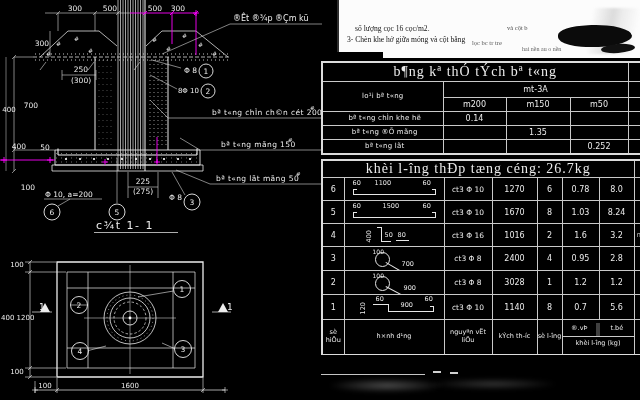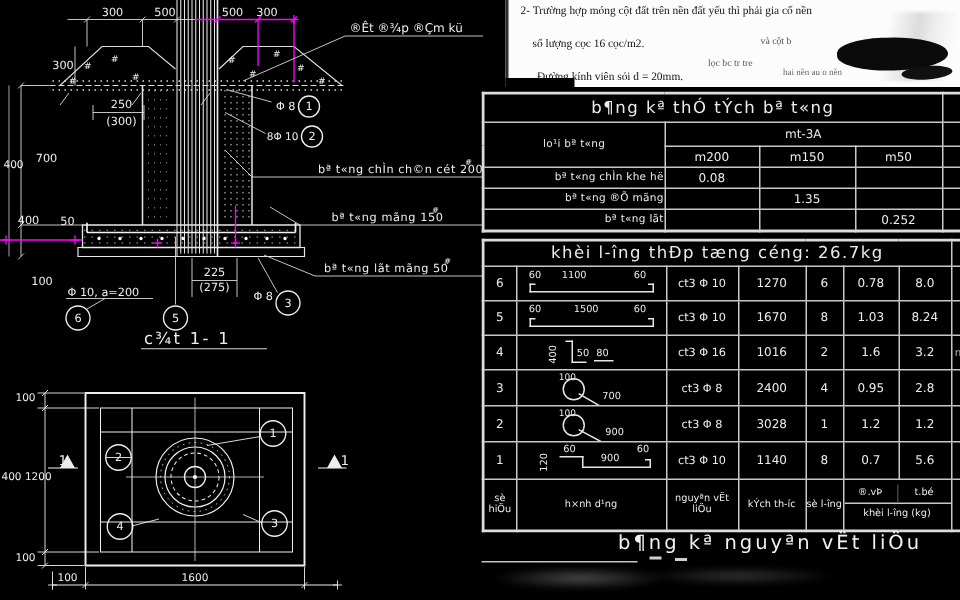--- a/index.html
+++ b/index.html
@@ -6,35 +6,35 @@
   #screen{position:relative;width:640px;height:400px;background:#000;overflow:hidden;
           font-family:"DejaVu Sans",sans-serif;}
   .abs{position:absolute;}
   svg text{fill:#ededed;font-family:"DejaVu Sans",sans-serif;}
   
   .tblwrap{position:absolute;overflow:hidden;}
   table.cad{border-collapse:collapse;table-layout:fixed;color:#ececec;}
   table.cad{border:2px solid #dcdcdc;}
   table.cad td{border:1px solid #c9c9c9;text-align:center;vertical-align:middle;
                font-size:8px;padding:0;overflow:hidden;white-space:nowrap;}
-  table.cad td.lbl{text-align:right;padding-left:4px;font-size:7px;letter-spacing:.2px;white-space:normal;}
-  table.cad tr.ttl td{font-size:11px;letter-spacing:1px;}
+  table.cad td.lbl{text-align:center;padding-left:4px;font-size:7px;letter-spacing:.2px;white-space:normal;}
+  table.cad tr.ttl td{font-size:14px;letter-spacing:1px;font-family:Liberation Serif, serif;}
   table.cad td.extra{border-right:none;}
   td.shape{position:relative;}
   .shp{position:relative;width:100%;height:100%;}
   .sl{position:absolute;font-size:6.5px;line-height:1;color:#ececec;}
   .sb{position:absolute;background:#e6e6e6;}
   .rot{transform:rotate(-90deg);transform-origin:center;}
   .circ{position:absolute;border:1px solid #e6e6e6;border-radius:50%;}
   .tail{position:absolute;height:1px;background:#e6e6e6;transform-origin:left top;}
   tr.shead td{font-size:6.5px;white-space:normal;line-height:1.15;}
   td.wcell{padding:0;}
   .wtop{display:flex;border-bottom:1px solid #c9c9c9;}
   .wtop span{flex:1;padding:2px 0 3px;font-size:6.5px;text-align:center;}
-  .wtop span:first-child{border-right:1px solid #404040;}
+  .wtop span:first-child{border-right:4px solid #404040;}
   .wbot{padding:3px 0;font-size:6.5px;text-align:center;}
   
   #notebox{position:absolute;left:337px;top:0;width:303px;height:58px;background:#fcfcfc;
            border-left:2px solid #2e2e2e;color:#141414;
            font-family:"Liberation Serif",serif;font-size:7.6px;line-height:11px;}
   #notebox .nl{position:absolute;left:0;white-space:nowrap;}
   .frag{position:absolute;color:#555;font-size:6.5px;white-space:nowrap;}
   #blob{position:absolute;left:219px;top:25px;width:74px;height:22px;background:#0b0b0b;
         border-radius:45% 60% 50% 55%;transform:rotate(-2deg);}
   #blob2{position:absolute;left:262px;top:44px;width:34px;height:9px;background:#111;
@@ -294,23 +294,22 @@
       <text x="39" y="60" font-size="9">1</text>
       <text x="227" y="60" font-size="9">1</text>
       <text x="182" y="41.5" text-anchor="middle" font-size="7.5">1</text>
       <text x="79" y="57.5" text-anchor="middle" font-size="7.5">2</text>
       <text x="183" y="101.5" text-anchor="middle" font-size="7.5">3</text>
       <text x="80" y="103.5" text-anchor="middle" font-size="7.5">4</text>
     </g>
   </svg>
 
   <div id="notebox">
-    <div class="nl" style="top:1px;left:8px">2- Trường hợp móng cột đất trên nền đất yếu thì phải gia cố nền</div>
     <div class="nl" style="top:23px;left:16px">số lượng cọc 16 cọc/m2.</div>
-    <div class="nl" style="top:45px;left:19px">Đường kính viên sỏi d = 20mm.</div>
+    <div class="nl" style="top:34px;left:8px">3- Chèn khe hở giữa móng và cột bằng</div>
     <div class="frag" style="left:168px;top:22px;color:#4a4a4a">và cột b</div>
     <div class="frag" style="left:133px;top:37px">lọc bc tr tre</div>
     <div class="frag" style="left:183px;top:44px;color:#666;font-size:6px">hai nền au o nền</div>
     <div id="streak"></div>
     <div id="blob"></div>
     <div id="blob2"></div>
   </div>
   <div class="abs" style="left:337px;top:52px;width:46px;height:6px;background:#000"></div>
 
   <div class="tblwrap" style="left:321px;top:61px;width:319px;height:95px">
@@ -333,21 +332,21 @@
         <td class="extra"></td>
       </tr>
       <tr style="height:14px">
         <td>m200</td>
         <td>m150</td>
         <td>m50</td>
         <td class="extra"></td>
       </tr>
       <tr style="height:14px">
         <td class="lbl">bª t«ng chÌn khe hë</td>
-        <td>0.08</td>
+        <td>0.14</td>
         <td></td>
         <td></td>
         <td class="extra"></td>
       </tr>
       <tr style="height:14px">
         <td class="lbl">bª t«ng ®Õ mãng</td>
         <td></td>
         <td>1.35</td>
         <td></td>
         <td class="extra"></td>
@@ -517,21 +516,20 @@
             <span>t.bé</span>
           </div>
           <div class="wbot">khèi l-îng  (kg)</div>
         </td>
         <td class="extra"></td>
       </tr>
     </tbody>
       </table>
   </div>
 
-  <div id="matcap">b¶ng kª nguyªn vËt liÖu</div>
   <div class="abs" style="left:321px;top:374px;width:104px;height:1px;background:#c4c4c4"></div>
   <div class="abs" style="left:433px;top:371px;width:8px;height:2px;background:#cfcfcf"></div>
   <div class="abs" style="left:450px;top:372px;width:8px;height:2px;background:#cfcfcf"></div>
 
   <div class="smudge" style="left:328px;top:378px;width:118px;height:15px;background:radial-gradient(ellipse at center,#4a4a4a,transparent 70%)"></div>
   <div class="smudge" style="left:428px;top:378px;width:130px;height:12px;background:radial-gradient(ellipse at center,#343434,transparent 70%)"></div>
 
 </div>
 
 </body></html>

